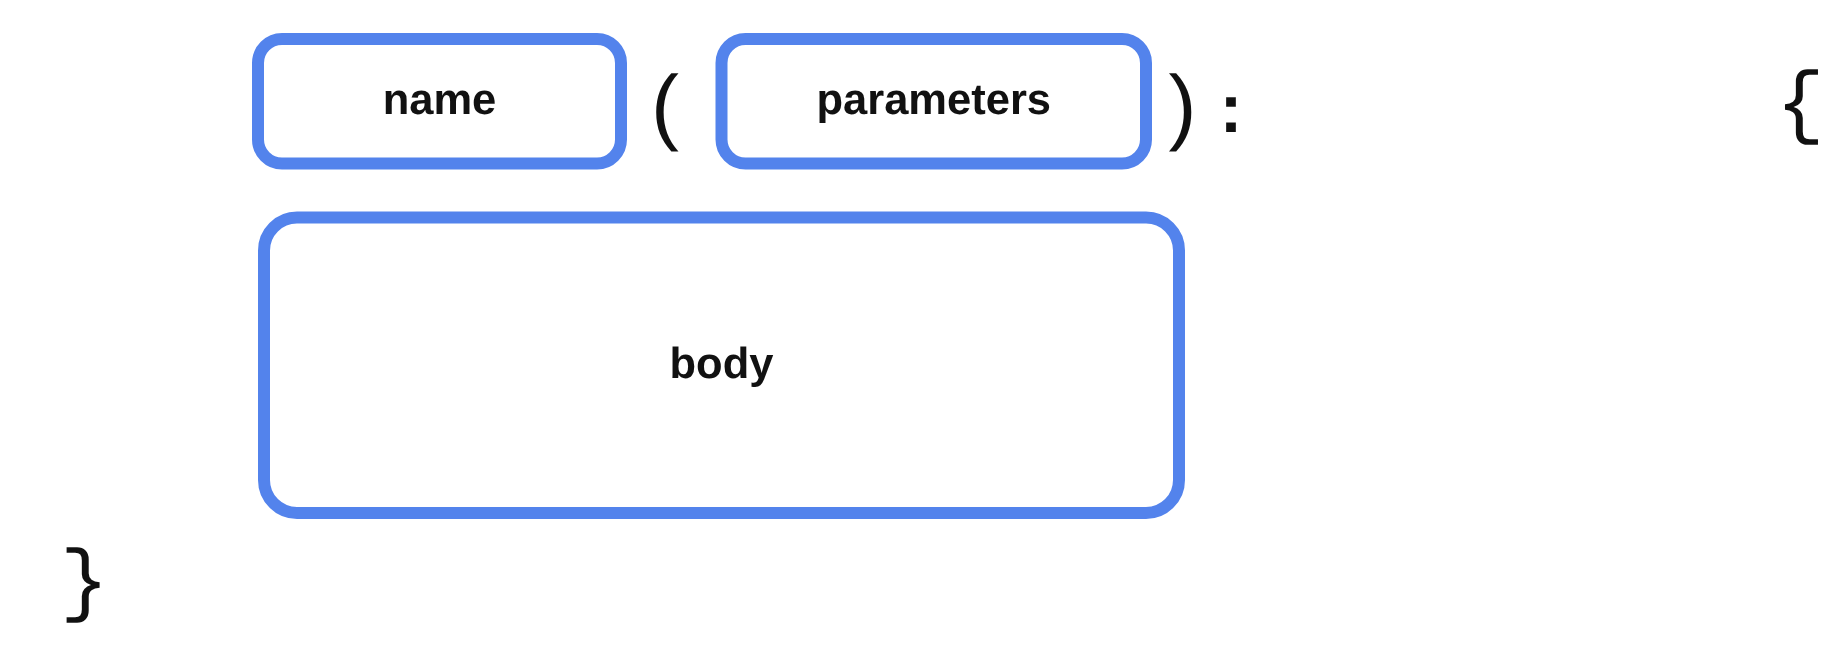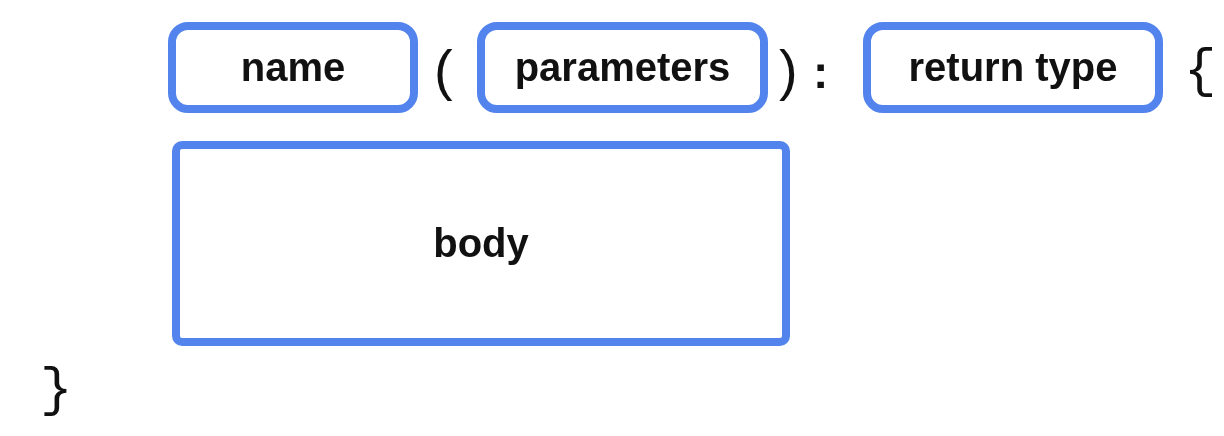--- a/index.html
+++ b/index.html
@@ -67,30 +67,30 @@
     position: absolute;
     border: 8px solid var(--accent);
     border-radius: 20px;
     background: var(--bg);
     display: flex;
     align-items: center;
     justify-content: center;
   }
   .slot-label {
     font-family: "Liberation Sans", sans-serif;
-    font-size: 40px;
+    font-size: 29px;
     font-weight: 700;
     color: var(--ink);
     letter-spacing: 0px;
     white-space: nowrap;
   }
   .slot-name        { left: 168px; top: 22px;  width: 250px; height: 91px; }
   .slot-parameters  { left: 477px; top: 22px;  width: 291px; height: 91px; }
   .slot-return-type { left: 863px; top: 22px;  width: 300px; height: 91px; }
-  .slot-body        { left: 172px; top: 141px; width: 618px; height: 205px; border-radius: 10px; }
+  .slot-body        { left: 172px; top: 141px; width: 618px; height: 205px; border-radius: 26px; }
 </style>
 </head>
 <body>
 
 <div class="canvas">
 
 
   <div class="slot slot-name">
     <span class="slot-label">name</span>
   </div>
@@ -98,23 +98,20 @@
   <span class="tok paren open-paren">(</span>
 
   <div class="slot slot-parameters">
     <span class="slot-label">parameters</span>
   </div>
 
   <span class="tok paren close-paren">)</span>
 
   <span class="tok colon colon-tok">:</span>
 
-  <div class="slot slot-return-type">
-    <span class="slot-label">return type</span>
-  </div>
 
   <span class="tok mono open-brace">{</span>
 
   <div class="slot slot-body">
     <span class="slot-label">body</span>
   </div>
 
   <span class="close-brace">}</span>
 
 </div>

